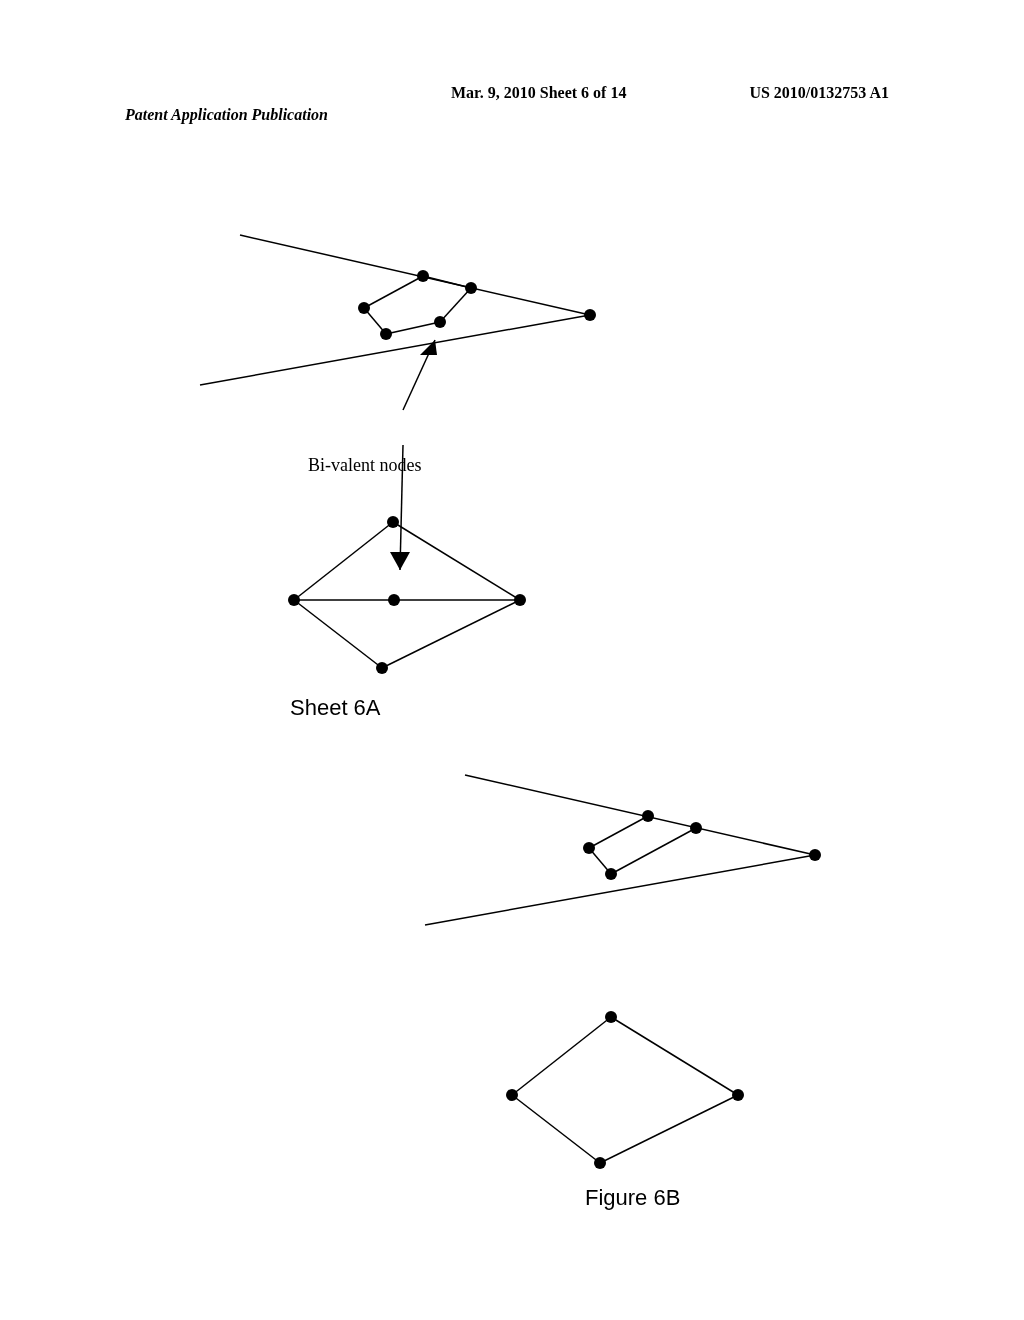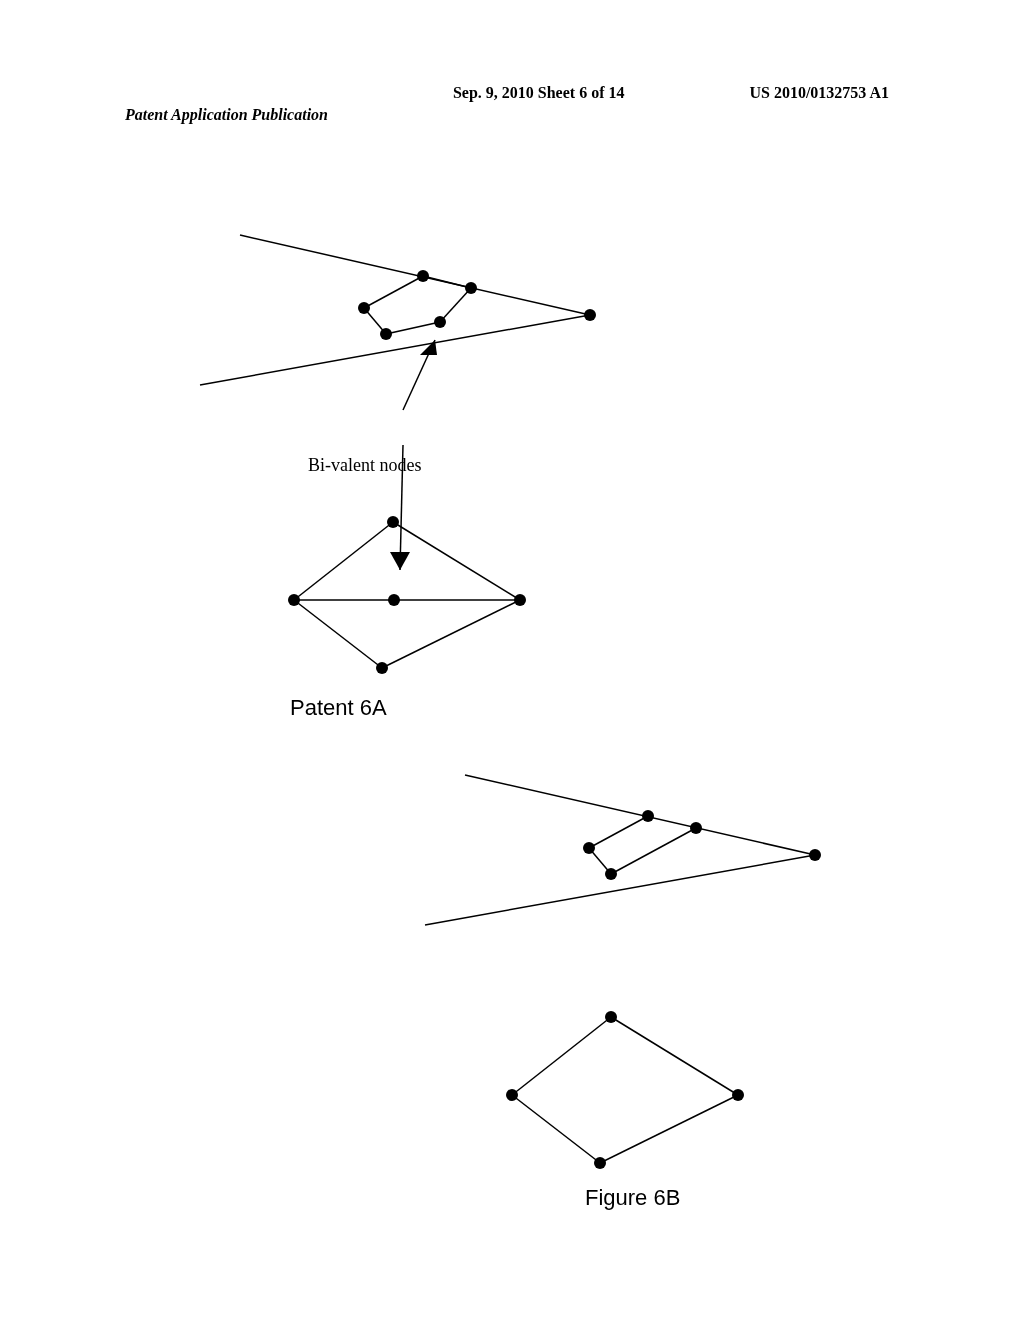--- a/index.html
+++ b/index.html
@@ -64,21 +64,21 @@
     }
     .arrowhead {
       fill: black;
     }
   </style>
 </head>
 <body>
 
 <div class="header">
   <span class="header-left">Patent Application Publication</span>
-  <span>Sep. 9, 2010  Sheet 6 of 14</span>
+  <span>Mar. 9, 2010  Sheet 6 of 14</span>
   <span>US 2010/0132753 A1</span>
 </div>
 
 <div class="content">
 
   <svg width="1024" height="900" style="position:absolute; top:0; left:0;">
 
     <line class="edge" x1="240" y1="35" x2="590" y2="115"></line>
     <line class="edge" x1="200" y1="185" x2="590" y2="115"></line>
 
@@ -108,21 +108,21 @@
     <circle class="node" cx="294" cy="400" r="6"></circle>
     <circle class="node" cx="394" cy="400" r="6"></circle>
     <circle class="node" cx="520" cy="400" r="6"></circle>
     <circle class="node" cx="382" cy="468" r="6"></circle>
 
     <line class="leader" x1="403" y1="245" x2="400" y2="370"></line>
     <polygon class="arrowhead" points="400,370 390,352 410,352"></polygon>
   </svg>
 
   <div class="label" style="top:215px; left:308px;">Bi-valent nodes</div>
-  <div class="figure-label" style="top:495px; left:290px;">Patent 6A</div>
+  <div class="figure-label" style="top:495px; left:290px;">Sheet 6A</div>
 
   <svg width="1024" height="500" style="position:absolute; top:540px; left:0;">
 
     <line class="edge" x1="465" y1="35" x2="815" y2="115"></line>
     <line class="edge" x1="425" y1="185" x2="815" y2="115"></line>
     <line class="edge" x1="648" y1="76" x2="589" y2="108"></line>
     <line class="edge" x1="589" y1="108" x2="611" y2="134"></line>
     <line class="edge" x1="611" y1="134" x2="696" y2="88"></line>
     <circle class="node" cx="648" cy="76" r="6"></circle>
     <circle class="node" cx="696" cy="88" r="6"></circle>

